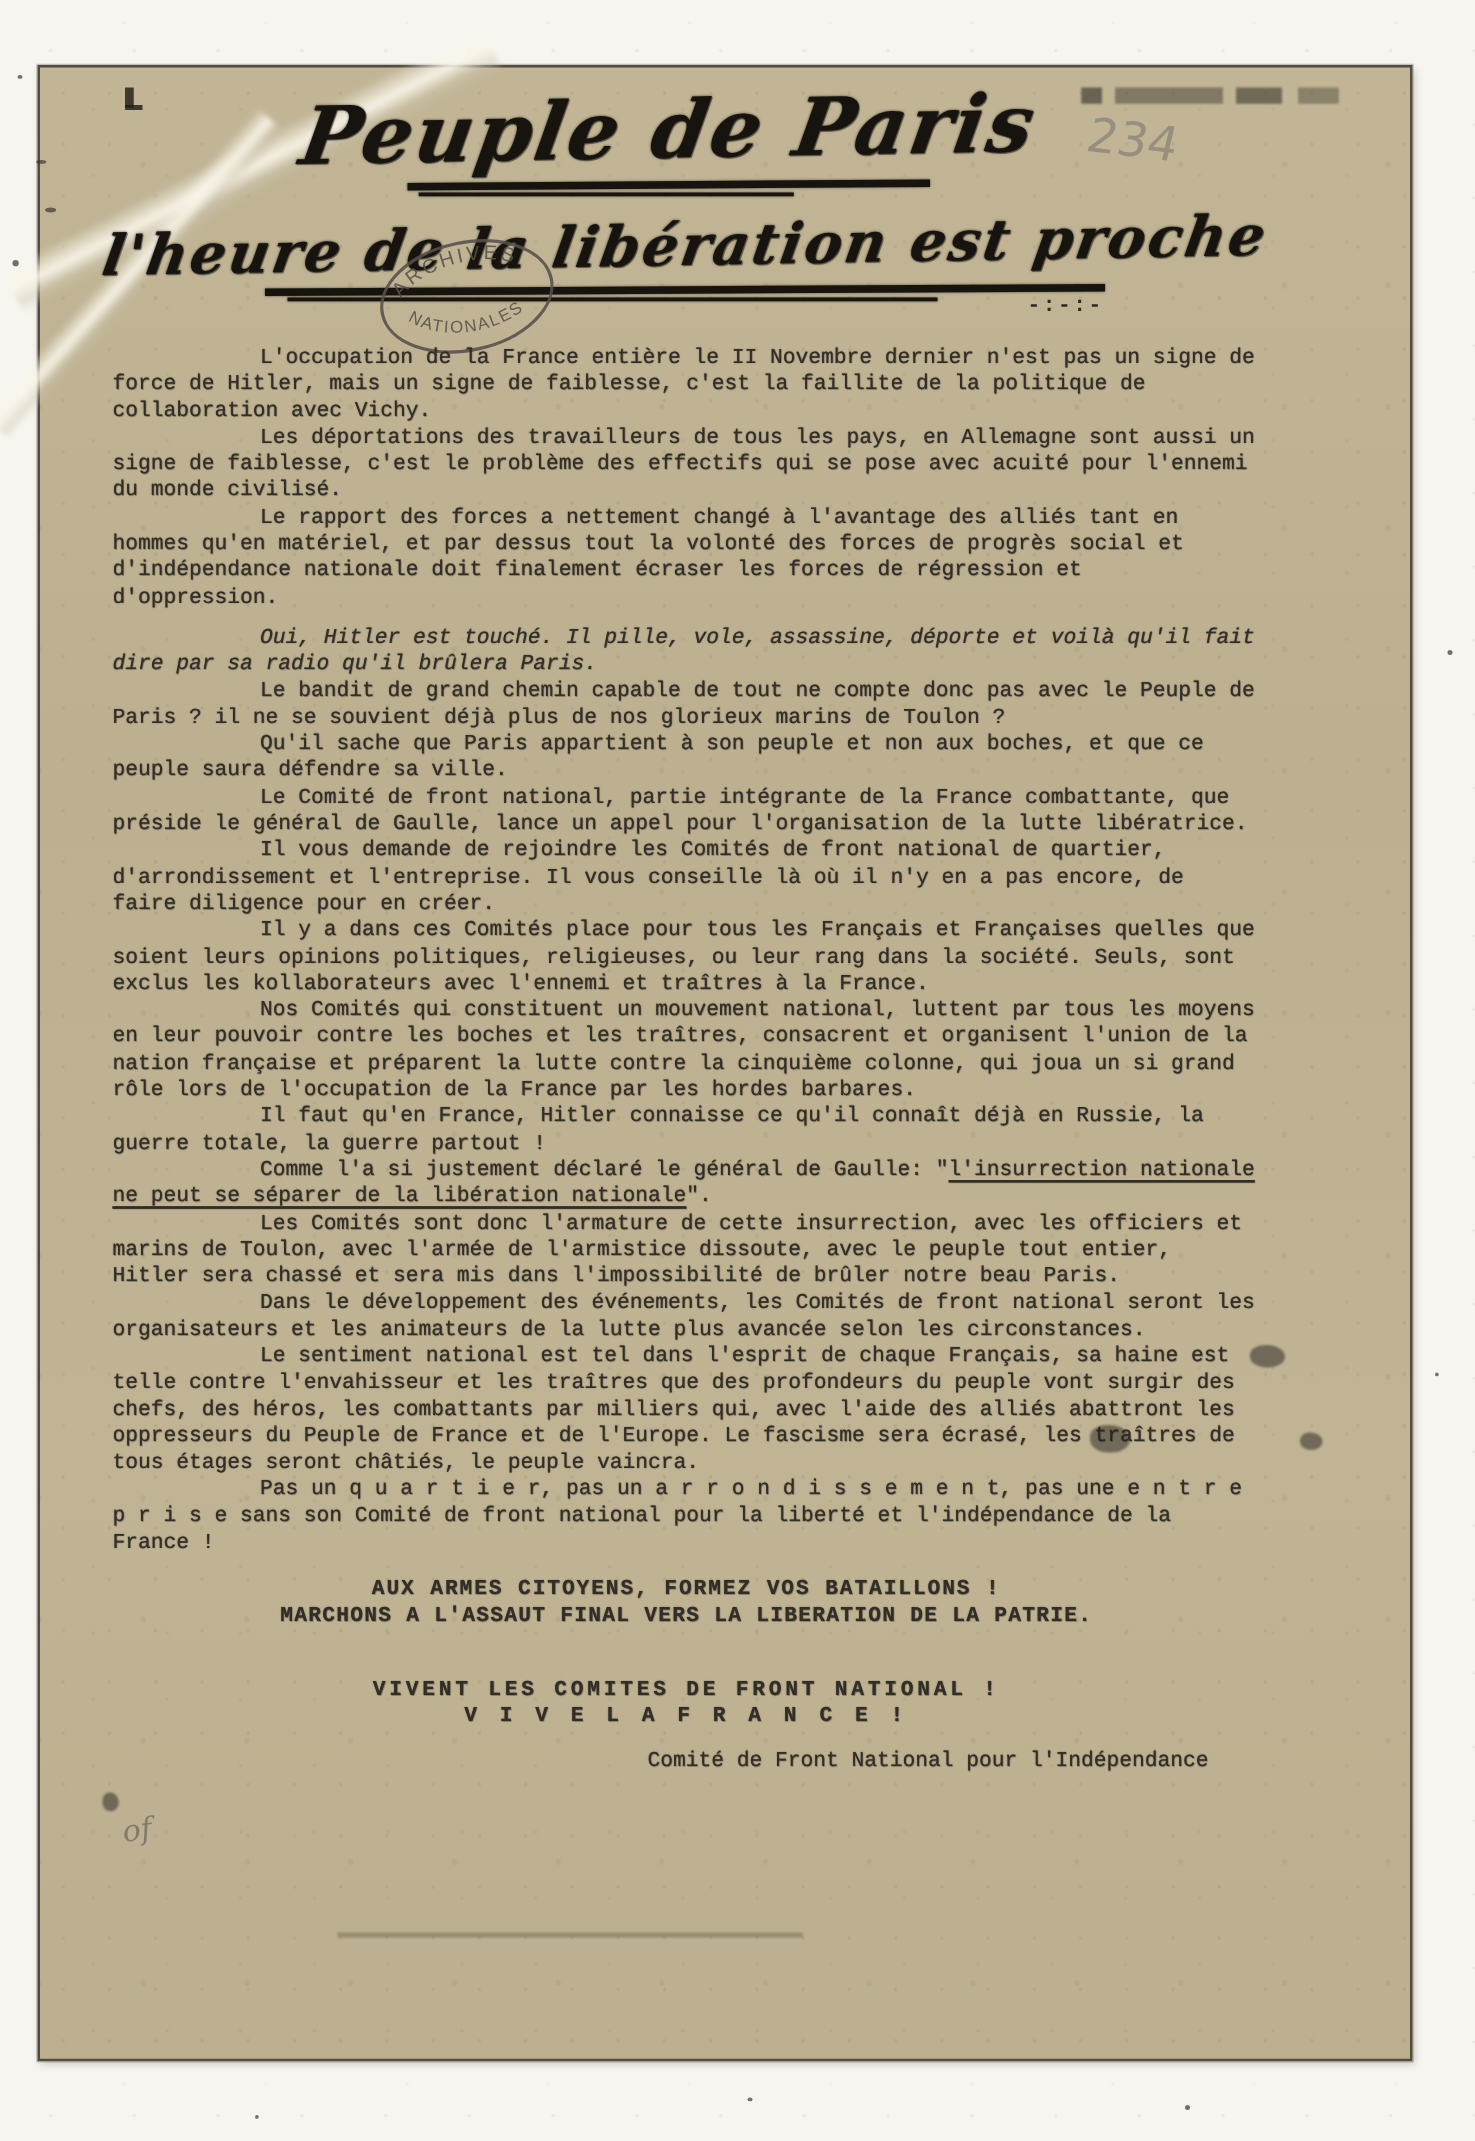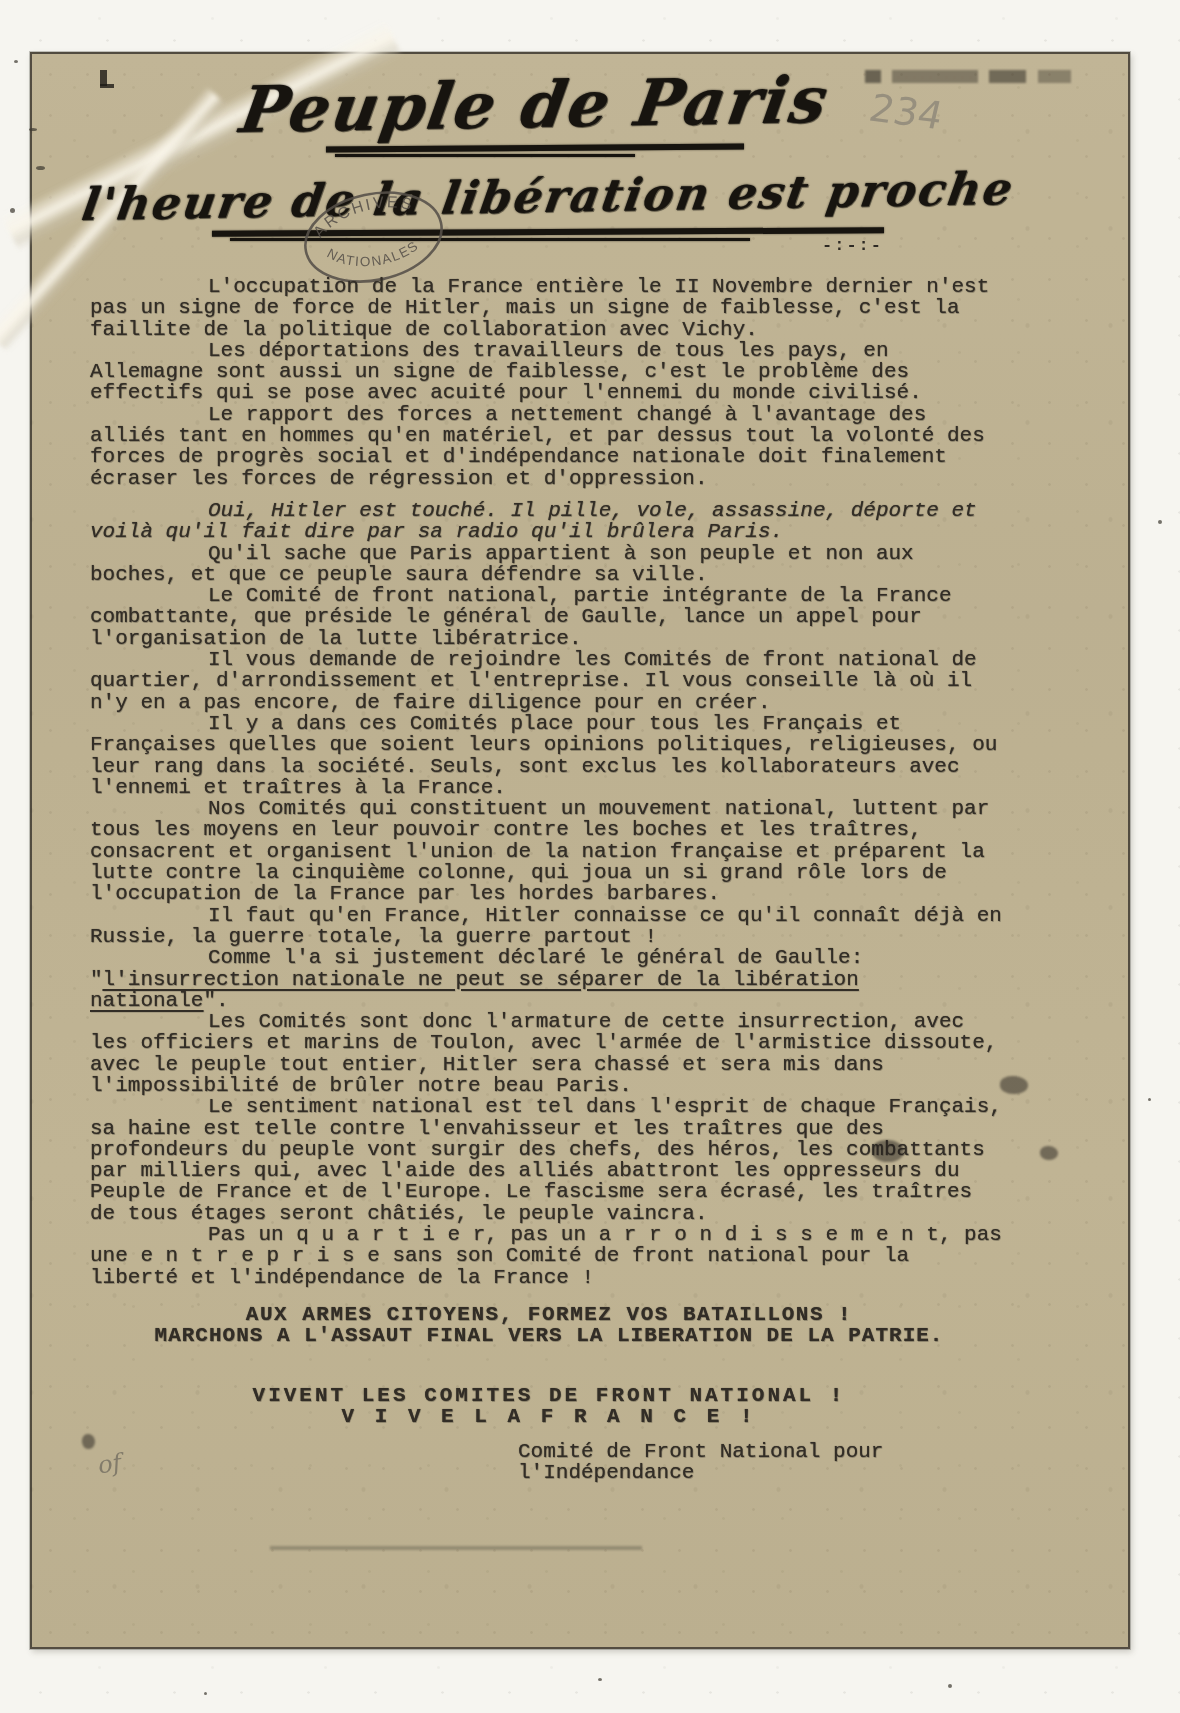--- a/index.html
+++ b/index.html
@@ -59,21 +59,21 @@
     font-size:38px; color:#8d8779; transform:rotate(7deg) skewX(-6deg); opacity:0.8;
   }
   .pencil-of {
     position:absolute; left:66px; top:1396px; font-family:"DejaVu Serif", serif; font-style:italic;
     font-size:24px; color:#6f6a5e; transform:rotate(-8deg); opacity:0.75;
   }
   .separator { position:absolute; left:790px; top:182px; font-size:17px; font-weight:bold; color:#2e2a24; letter-spacing:2px; }
   
   .body-text {
     position:absolute; left:58px; top:222px; width:918px;
-    font-size:21px; line-height:21.3px; color:#322d26;
+    font-size:17px; line-height:21.3px; color:#322d26;
     text-shadow:0 0 1px rgba(50,45,38,0.75), 0.6px 0.6px 0 rgba(50,45,38,0.28);
   }
   .body-text p { text-indent:118px; }
   .gap-top { margin-top:11px;font-style:italic; }
   .quote-underline { text-decoration:underline; text-decoration-thickness:2px; text-underline-offset:4px; }
   
   .slogans { margin-top:16px; text-align:center; font-weight:bold; }
   .slogan-1 { letter-spacing:1.5px; }
   .slogan-2 { letter-spacing:1px; }
   .slogan-3 { margin-top:38px; letter-spacing:3px;text-align:center; }
@@ -128,28 +128,30 @@
     </svg>
   </div>
 
   <div class="separator">-:-:-</div>
 
   <div class="body-text">
     <p>L'occupation de la France entière le II Novembre dernier n'est pas un signe de force de Hitler, mais un signe de faiblesse, c'est la faillite de la politique de collaboration avec Vichy.</p>
     <p>Les déportations des travailleurs de tous les pays, en Allemagne sont aussi un signe de faiblesse, c'est le problème des effectifs qui se pose avec acuité pour l'ennemi du monde civilisé.</p>
     <p>Le rapport des forces a nettement changé à l'avantage des alliés tant en hommes qu'en matériel, et par dessus tout la volonté des forces de progrès social et d'indépendance nationale doit finalement écraser les forces de régression et d'oppression.</p>
     <p class="gap-top">Oui, Hitler est touché. Il pille, vole, assassine, déporte et voilà qu'il fait dire par sa radio qu'il brûlera Paris.</p>
+    <p>Le bandit de grand chemin capable de tout ne compte donc pas avec le Peuple de Paris ? il ne se souvient déjà plus de nos glorieux marins de Toulon ?</p>
     <p>Qu'il sache que Paris appartient à son peuple et non aux boches, et que ce peuple saura défendre sa ville.</p>
     <p>Le Comité de front national, partie intégrante de la France combattante, que préside le général de Gaulle, lance un appel pour l'organisation de la lutte libératrice.</p>
     <p>Il vous demande de rejoindre les Comités de front national de quartier, d'arrondissement et l'entreprise. Il vous conseille là où il n'y en a pas encore, de faire diligence pour en créer.</p>
     <p>Il y a dans ces Comités place pour tous les Français et Françaises quelles que soient leurs opinions politiques, religieuses, ou leur rang dans la société. Seuls, sont exclus les kollaborateurs avec l'ennemi et traîtres à la France.</p>
     <p>Nos Comités qui constituent un mouvement national, luttent par tous les moyens en leur pouvoir contre les boches et les traîtres, consacrent et organisent l'union de la nation française et préparent la lutte contre la cinquième colonne, qui joua un si grand rôle lors de l'occupation de la France par les hordes barbares.</p>
     <p>Il faut qu'en France, Hitler connaisse ce qu'il connaît déjà en Russie, la guerre totale, la guerre partout !</p>
     <p><span>Comme l'a si justement déclaré le général de Gaulle: "</span><span class="quote-underline">l'insurrection nationale ne peut se séparer de la libération nationale</span><span>".</span></p>
     <p>Les Comités sont donc l'armature de cette insurrection, avec les officiers et marins de Toulon, avec l'armée de l'armistice dissoute, avec le peuple tout entier, Hitler sera chassé et sera mis dans l'impossibilité de brûler notre beau Paris.</p>
+    <p>Dans le développement des événements, les Comités de front national seront les organisateurs et les animateurs de la lutte plus avancée selon les circonstances.</p>
     <p>Le sentiment national est tel dans l'esprit de chaque Français, sa haine est telle contre l'envahisseur et les traîtres que des profondeurs du peuple vont surgir des chefs, des héros, les combattants par milliers qui, avec l'aide des alliés abattront les oppresseurs du Peuple de France et de l'Europe. Le fascisme sera écrasé, les traîtres de tous étages seront châtiés, le peuple vaincra.</p>
     <p>Pas un q u a r t i e r, pas un  a r r o n d i s s e m e n t, pas une  e n t r e p r i s e  sans son Comité de front national pour la liberté et l'indépendance de la France !</p>
 
     <div class="slogans">
       <div class="slogan-1">AUX ARMES CITOYENS, FORMEZ VOS BATAILLONS !</div>
       <div class="slogan-2">MARCHONS A L'ASSAUT FINAL VERS LA LIBERATION DE LA PATRIE.</div>
       <div class="slogan-3">VIVENT LES COMITES DE FRONT NATIONAL !</div>
       <div class="slogan-4">V I V E   L A   F R A N C E !</div>
     </div>
 

